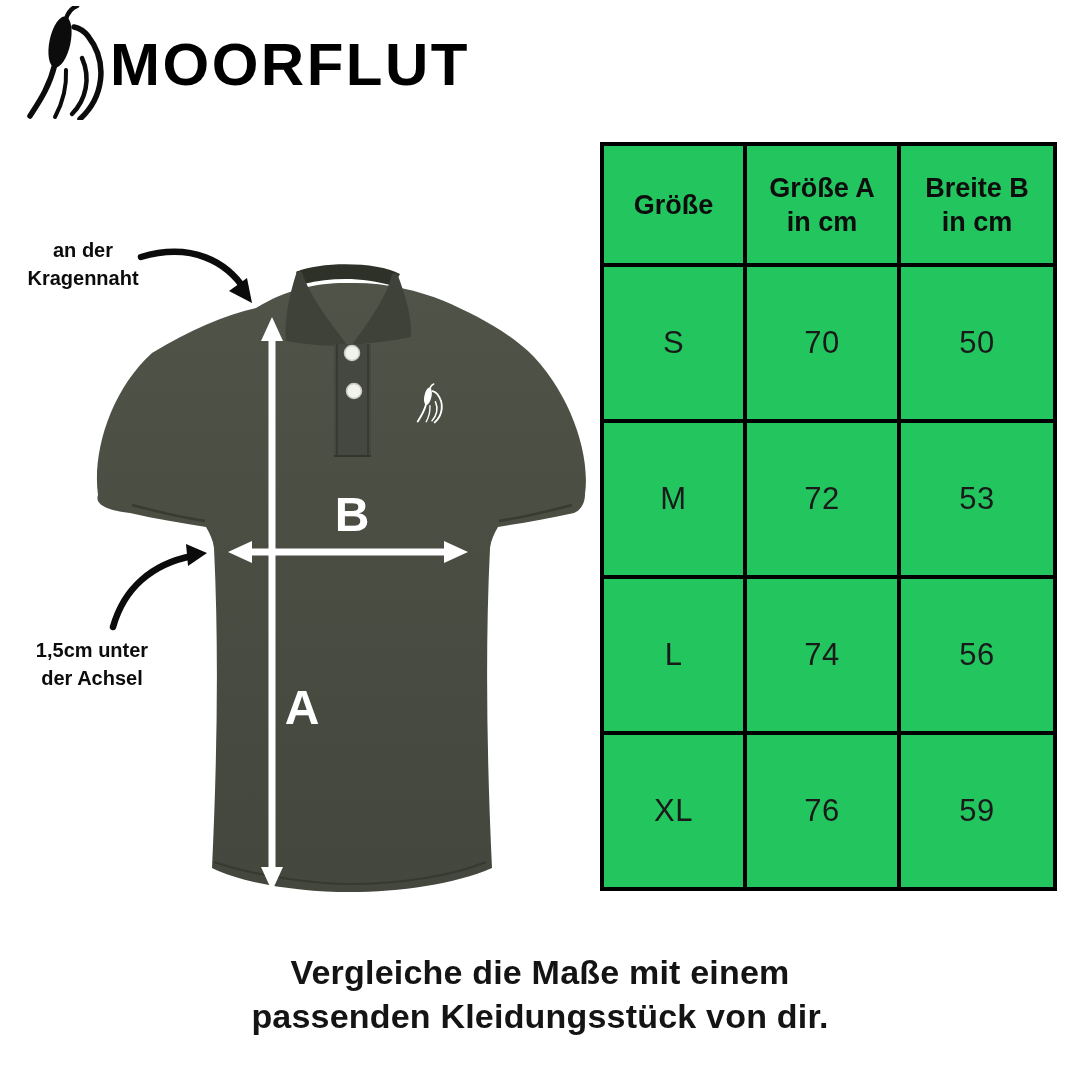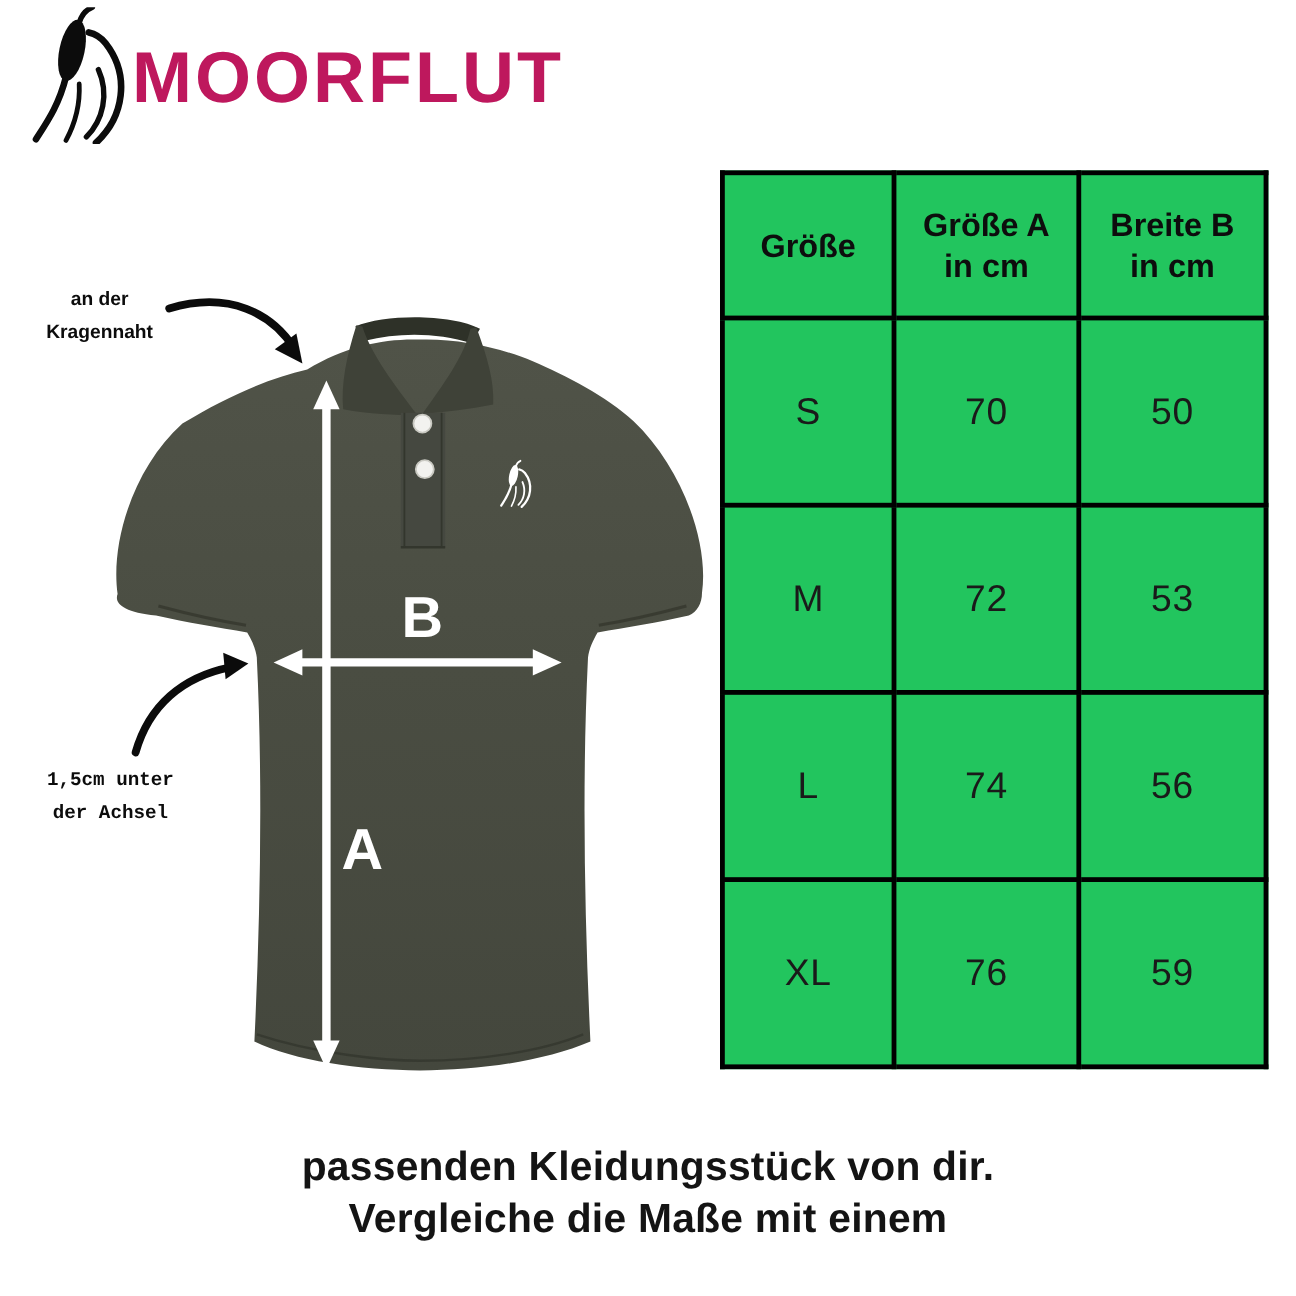--- a/index.html
+++ b/index.html
@@ -5,27 +5,27 @@
   html,body{margin:0;padding:0;background:#ffffff;}
   .canvas{
     position:relative;width:1080px;height:1080px;background:#ffffff;
     overflow:hidden;font-family:"Liberation Sans",sans-serif;color:#111;
   }
   
   .brand{position:absolute;left:22px;top:6px;display:flex;align-items:center;}
   .brand-icon{position:absolute;left:0;top:0;}
   .brand-word{
     position:absolute;left:88px;top:24px;font-size:60px;font-weight:700;
-    letter-spacing:2.5px;color:#be185d;white-space:nowrap;
-  }
-  
-  .note{position:absolute;font-weight:700;font-size:16px;line-height:28px;
+    letter-spacing:2.5px;color:#000000;white-space:nowrap;
+  }
+  
+  .note{position:absolute;font-weight:700;font-size:20px;line-height:28px;
         text-align:center;color:#0c0c0c;}
   .note-collar{left:8px;top:236px;width:150px;}
-  .note-armpit{left:17px;top:636px;width:150px;font-family:Liberation Mono, monospace;}
+  .note-armpit{left:17px;top:636px;width:150px;}
   
   .overlay{position:absolute;left:0;top:0;width:1080px;height:1080px;pointer-events:none;}
   
   .shirt-svg{position:absolute;left:60px;top:250px;}
   
   table.size-table{
     position:absolute;left:600px;top:142px;width:453px;height:749px;
     border-collapse:collapse;table-layout:fixed;background:#22c55e;
   }
   .size-table th,.size-table td{
@@ -195,17 +195,17 @@
       </tr>
       <tr>
         <td>XL</td>
         <td>76</td>
         <td>59</td>
       </tr>
     </tbody>
   </table>
 
   <div class="footer">
+    <div>Vergleiche die Maße mit einem</div>
     <div>passenden Kleidungsstück von dir.</div>
-    <div>Vergleiche die Maße mit einem</div>
   </div>
 
 </div>
 
 </body></html>

